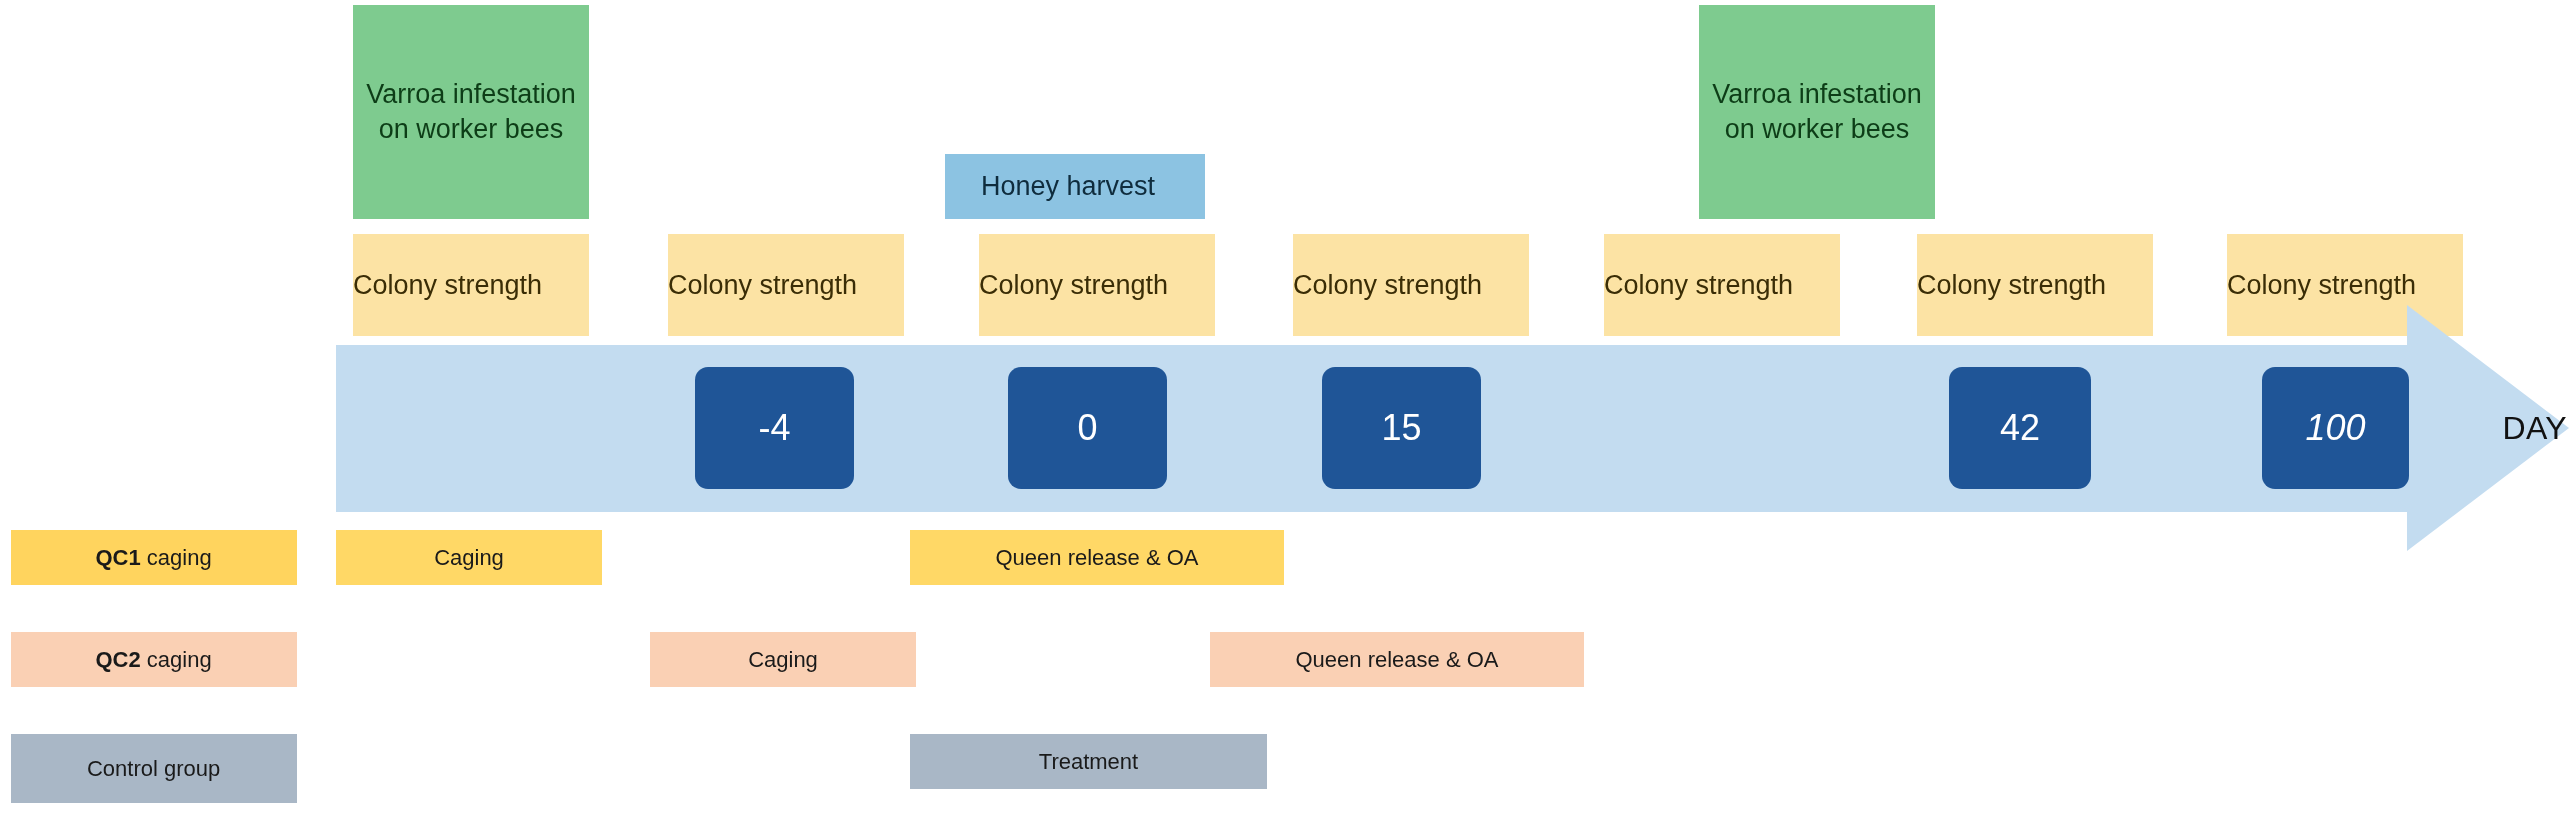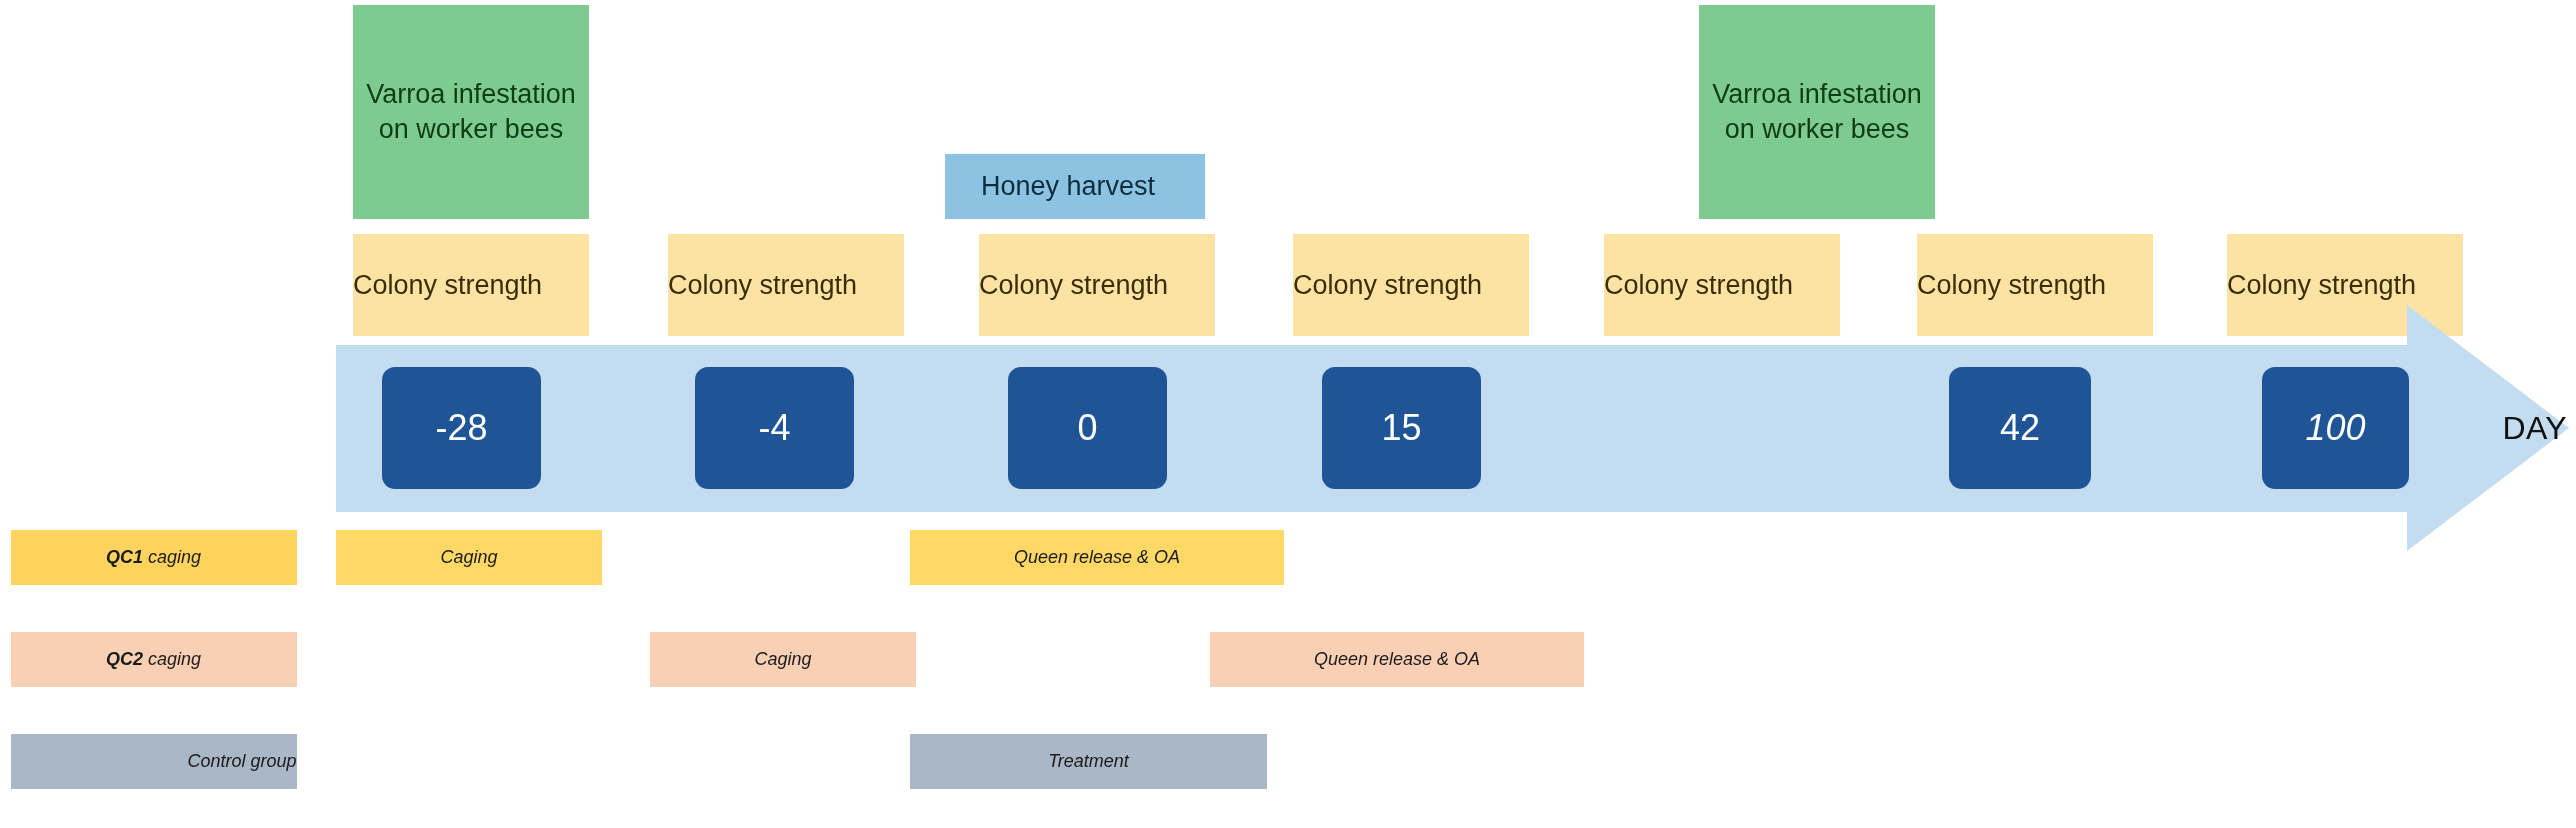--- a/index.html
+++ b/index.html
@@ -39,23 +39,22 @@
     border-radius:13px;
     color:#ffffff;
     font-size:36px;
     display:flex;align-items:center;justify-content:center;
   }
 
   
   .grp-label, .grp-seg{
     display:flex;align-items:center;justify-content:center;
     text-align:center;
-    font-size:18px;
+    font-size:22px;
     color:#1a1a1a;
-    font-style:italic;
   }
   .grp-label{justify-content:center;}
   .row-qc1 .grp-label,.row-qc1 .grp-seg{background:#ffd45e;}
   .row-qc1 .grp-seg{background:#ffd866;}
   .row-qc2 .grp-label,.row-qc2 .grp-seg{background:#fad0b4;}
   .row-ctrl .grp-label,.row-ctrl .grp-seg{background:#a9b7c6;}
   .grp-label b{font-weight:bold;}
 </style>
 </head>
 <body>
@@ -93,23 +92,20 @@
   <div class="abs ev-box ev-yellow" style="left:1917px;top:234px;width:236px;height:102px;">
     <span>Colony strength</span>
   </div>
   <div class="abs ev-box ev-yellow" style="left:2227px;top:234px;width:236px;height:102px;">
     <span>Colony strength</span>
   </div>
 
   <div class="abs tl-bar" style="left:336px;top:345px;width:2073px;height:167px;"></div>
   <div class="abs tl-arrow" style="left:2407px;top:305px;"></div>
 
-  <div class="abs day-pill" style="left:382px;top:367px;width:159px;height:122px;">
-    <span>-28</span>
-  </div>
   <div class="abs day-pill" style="left:695px;top:367px;width:159px;height:122px;">
     <span>-4</span>
   </div>
   <div class="abs day-pill" style="left:1008px;top:367px;width:159px;height:122px;">
     <span>0</span>
   </div>
   <div class="abs day-pill" style="left:1322px;top:367px;width:159px;height:122px;">
     <span>15</span>
   </div>
   <div class="abs day-pill" style="left:1949px;top:367px;width:142px;height:122px;">
@@ -145,21 +141,21 @@
     </div>
     <div class="abs grp-seg" style="left:650px;top:632px;width:266px;height:55px;">
       <span>Caging</span>
     </div>
     <div class="abs grp-seg" style="left:1210px;top:632px;width:374px;height:55px;">
       <span>Queen release &amp; OA</span>
     </div>
   </div>
 
   <div class="row-ctrl">
-    <div class="abs grp-label" style="left:10.6px;top:734px;width:286px;height:55px;justify-content:flex-end;">
+    <div class="abs grp-label" style="left:10.6px;top:734px;width:286px;height:69px;">
       <span>
         <b></b><span>Control group</span>
       </span>
     </div>
     <div class="abs grp-seg" style="left:910px;top:734px;width:357px;height:55px;">
       <span>Treatment</span>
     </div>
   </div>
 
 </div>

